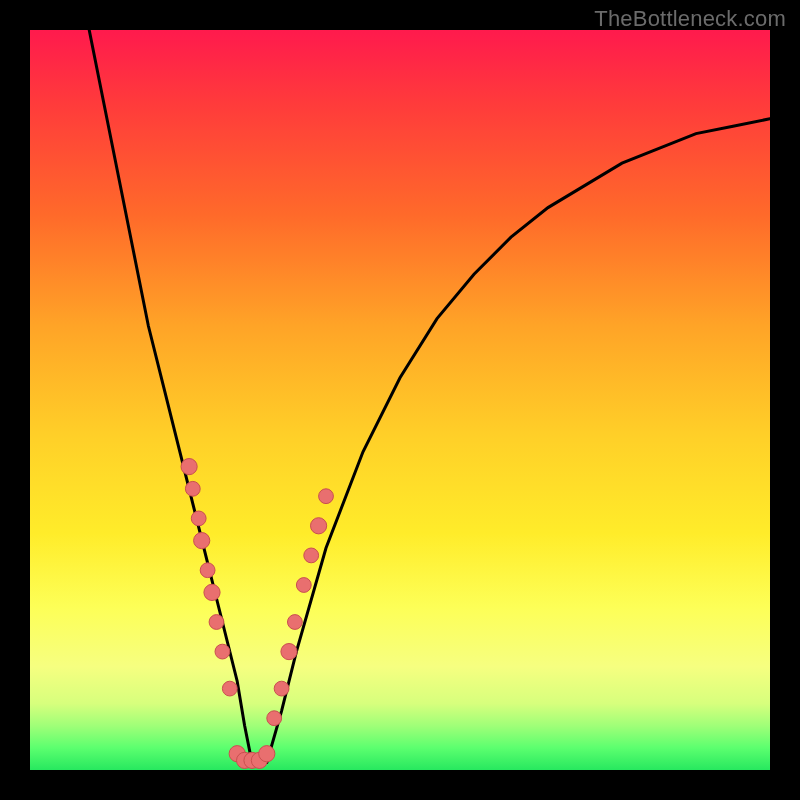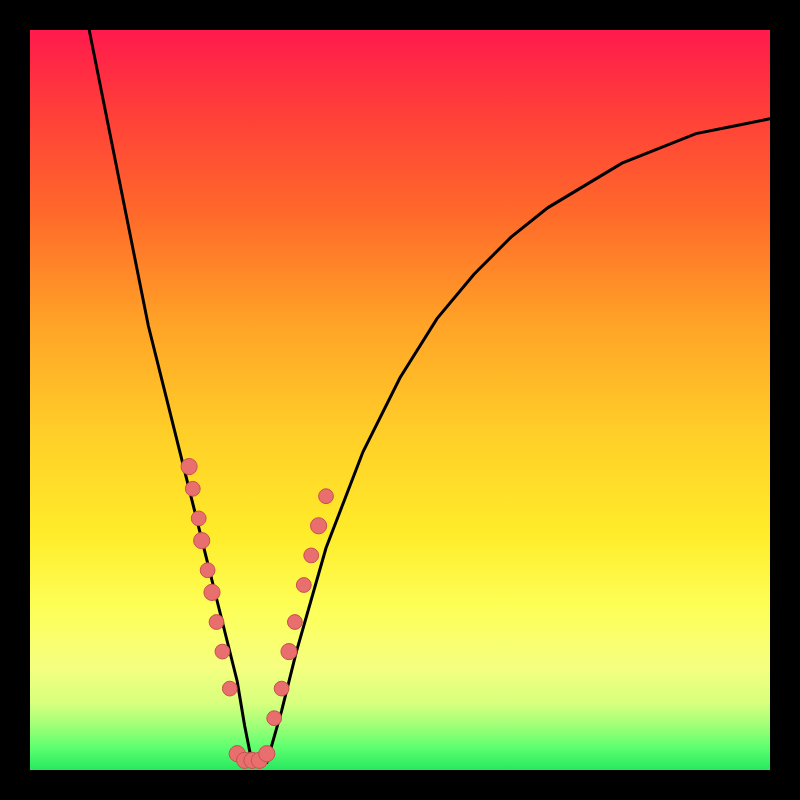--- a/index.html
+++ b/index.html
@@ -54,20 +54,21 @@
     left: 0;
     top: 0;
     width: 740px;
     height: 740px;
   }
 </style>
 </head>
 <body>
 
 <div class="frame">
+  <div class="watermark">TheBottleneck.com</div>
   <div class="plot">
     <svg class="curve" viewBox="0 0 740 740" preserveAspectRatio="none">
       <path id="curve-path" fill="none" stroke="#000000" stroke-width="3" stroke-linecap="round" d="M59.2 0.0 L74.0 74.0 L88.8 148.0 L103.6 222.0 L118.4 296.0 L133.2 355.2 L148.0 414.4 L162.8 473.6 L177.6 532.8 L192.4 592.0 L207.2 651.2 L214.6 695.6 L222.0 732.6 L229.4 732.6 L236.8 732.6 L251.6 680.8 L266.4 621.6 L296.0 518.0 L333.0 421.8 L370.0 347.8 L407.0 288.6 L444.0 244.2 L481.0 207.2 L518.0 177.6 L555.0 155.4 L592.0 133.2 L629.0 118.4 L666.0 103.6 L703.0 96.2 L740.0 88.8"></path>
       <g id="markers">
           <circle cx="159.1" cy="436.6" r="8.1" fill="#e96f6f" stroke="#c94f4f" stroke-width="1"></circle>
           <circle cx="162.8" cy="458.8" r="7.4" fill="#e96f6f" stroke="#c94f4f" stroke-width="1"></circle>
           <circle cx="168.7" cy="488.4" r="7.4" fill="#e96f6f" stroke="#c94f4f" stroke-width="1"></circle>
           <circle cx="171.7" cy="510.6" r="8.1" fill="#e96f6f" stroke="#c94f4f" stroke-width="1"></circle>
           <circle cx="177.6" cy="540.2" r="7.4" fill="#e96f6f" stroke="#c94f4f" stroke-width="1"></circle>
           <circle cx="182.0" cy="562.4" r="8.1" fill="#e96f6f" stroke="#c94f4f" stroke-width="1"></circle>

